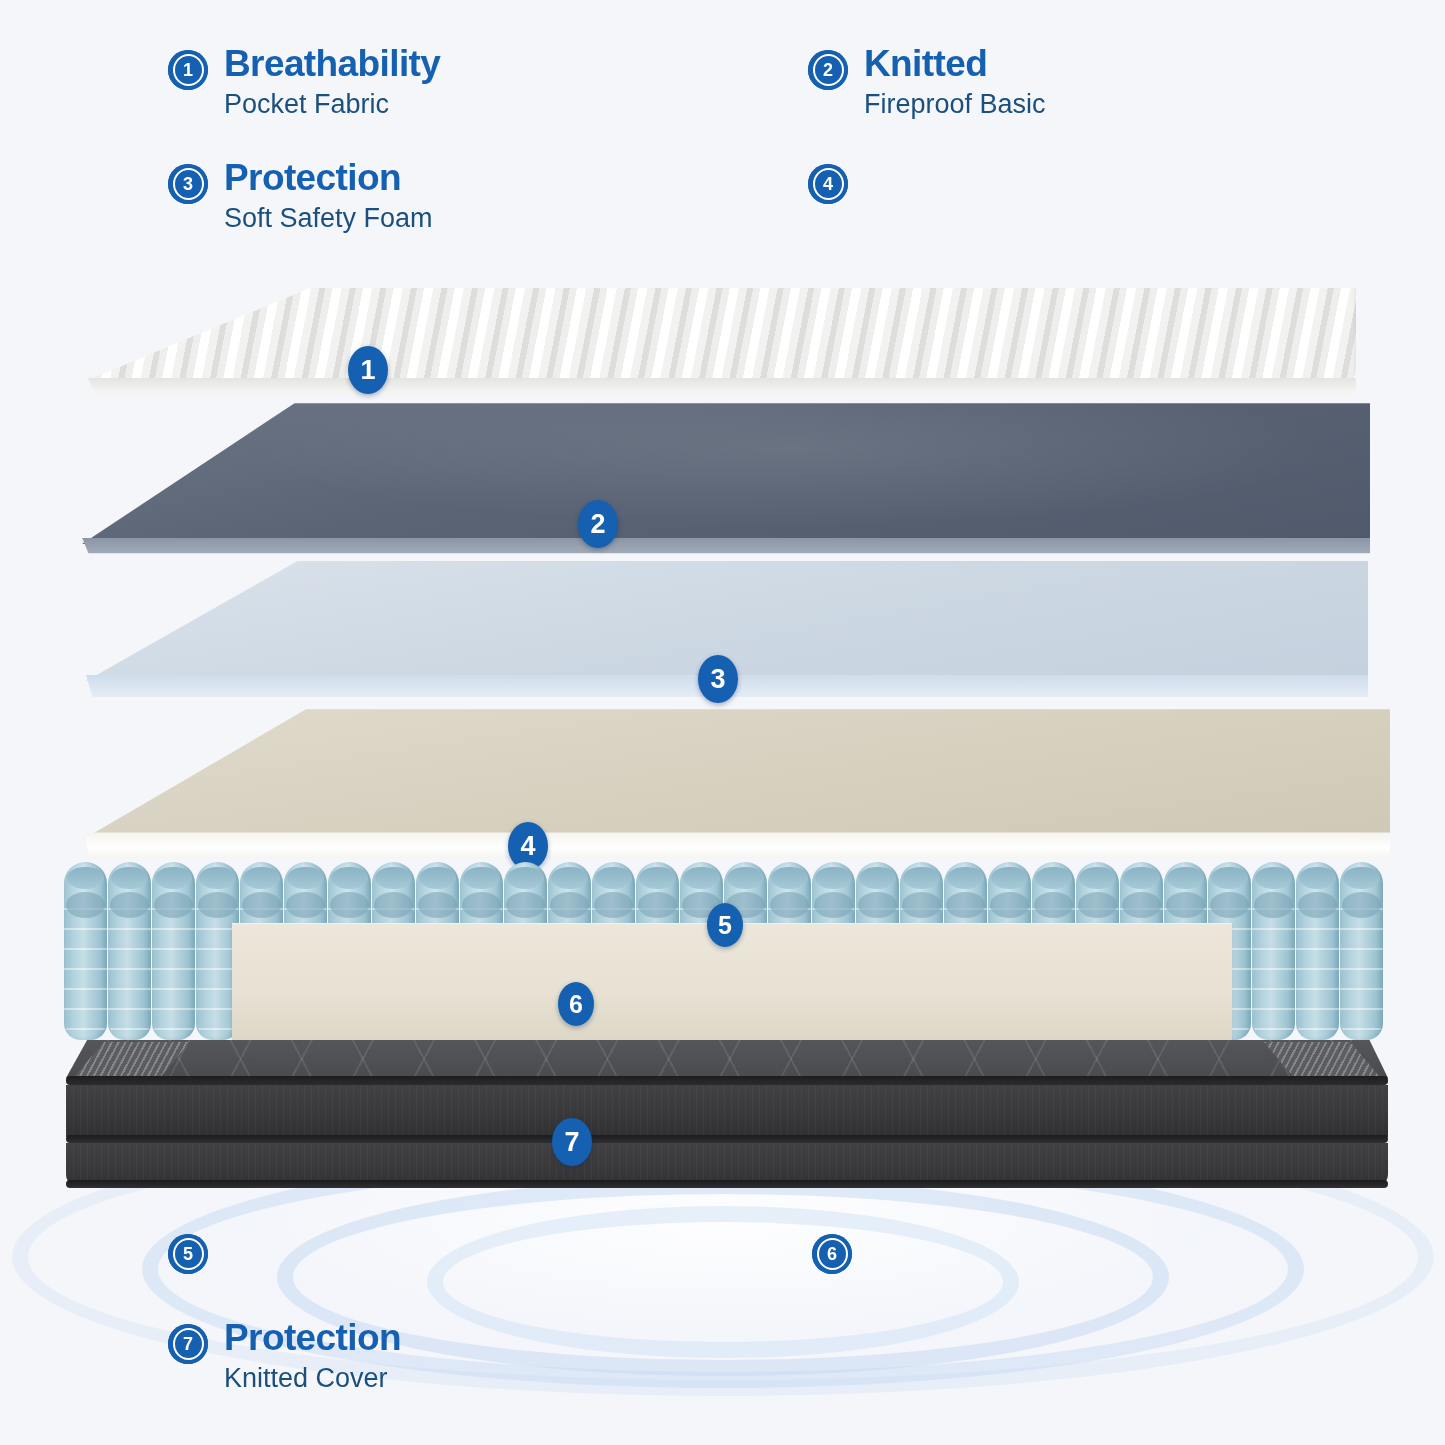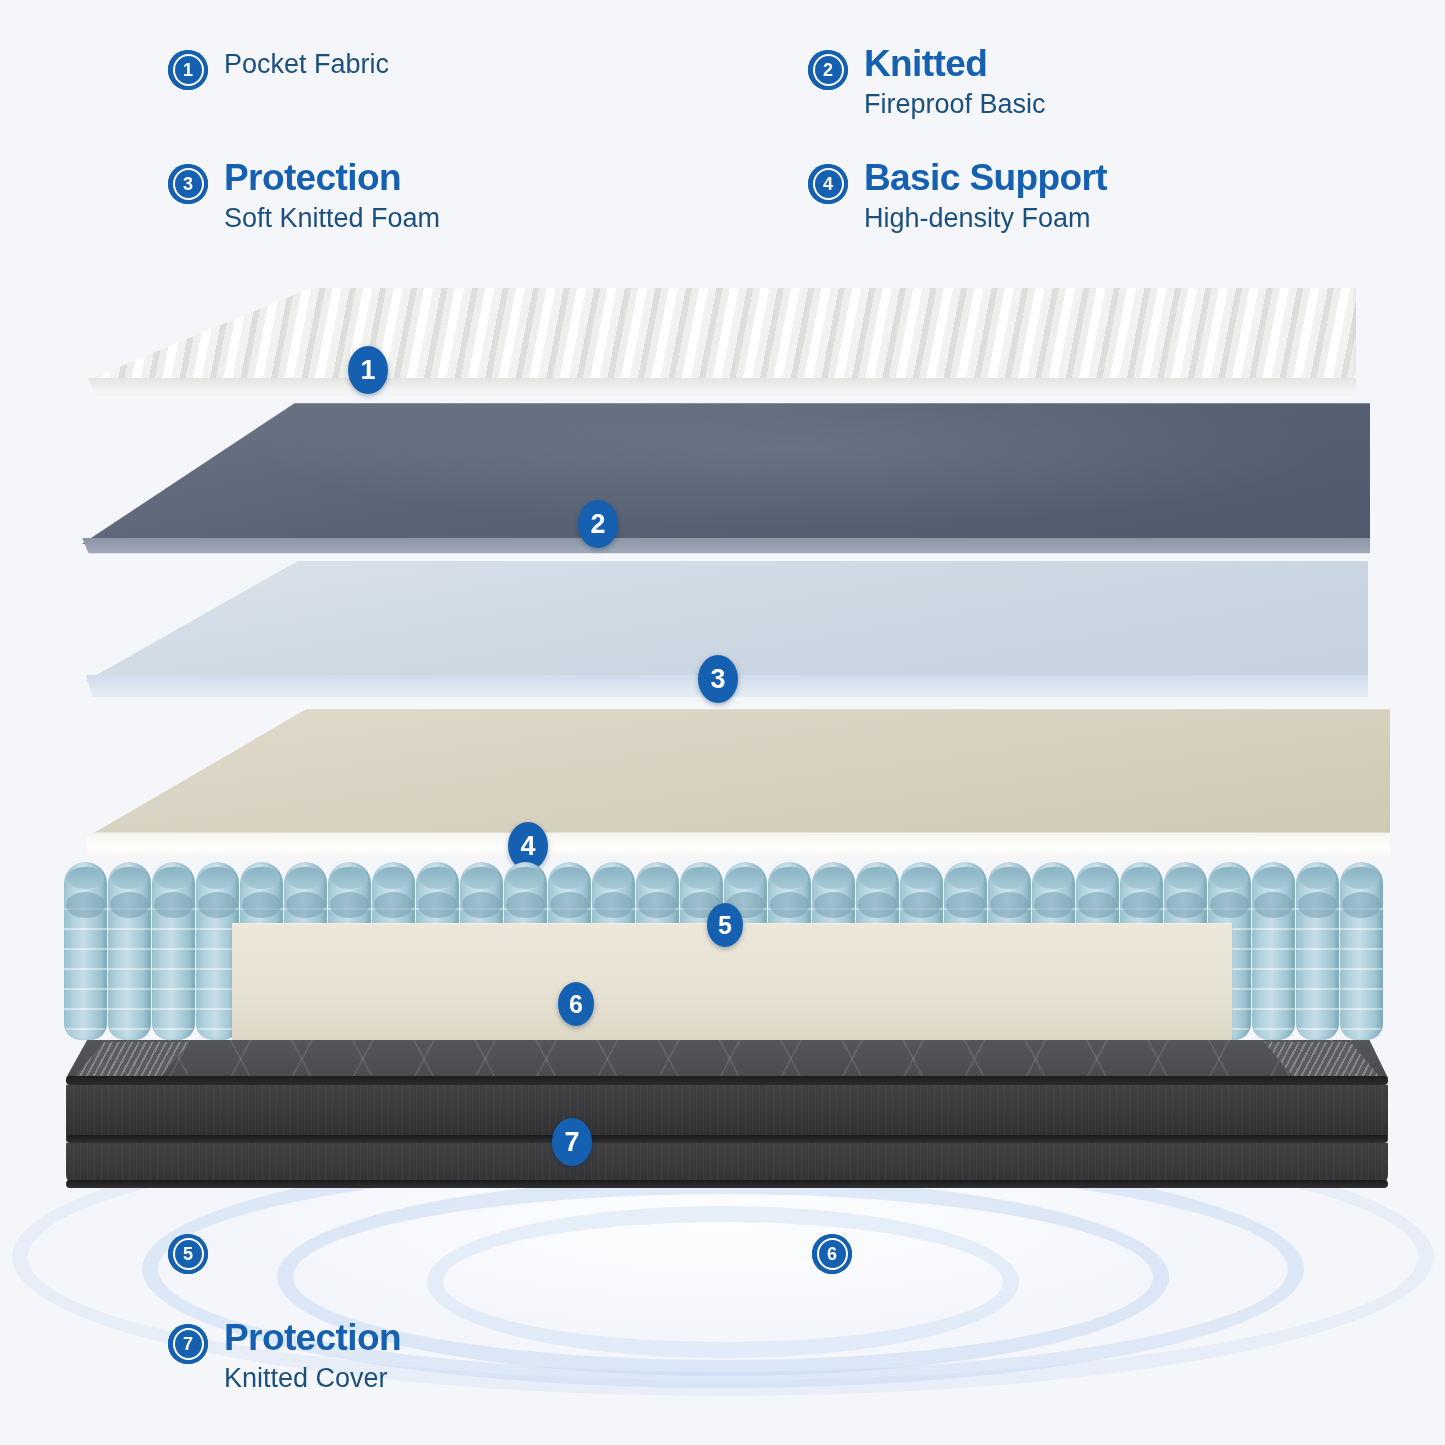--- a/index.html
+++ b/index.html
@@ -223,52 +223,49 @@
 </head>
 <body>
 
 <div class="stage">
 
   <div class="feat" style="left:168px;top:44px;">
     <div class="badge-ring">
         <span>1</span>
       </div>
     <div class="feat-txt">
+      <div class="feat-title">Breathability</div>
       <div class="feat-sub">Pocket Fabric</div>
     </div>
   </div>
 
   <div class="feat" style="left:808px;top:44px;">
     <div class="badge-ring">
         <span>2</span>
       </div>
     <div class="feat-txt">
       <div class="feat-title">Knitted</div>
       <div class="feat-sub">Fireproof Basic</div>
     </div>
   </div>
 
   <div class="feat" style="left:168px;top:158px;">
     <div class="badge-ring">
         <span>3</span>
       </div>
     <div class="feat-txt">
       <div class="feat-title">Protection</div>
-      <div class="feat-sub">Soft Knitted Foam</div>
+      <div class="feat-sub">Soft Safety Foam</div>
     </div>
   </div>
 
   <div class="feat" style="left:808px;top:158px;">
     <div class="badge-ring">
         <span>4</span>
       </div>
-    <div class="feat-txt">
-      <div class="feat-title">Basic Support</div>
-      <div class="feat-sub">High-density Foam</div>
-    </div>
   </div>
 
   <div class="glowfill"></div>
   <div class="ripple" id="rip1"></div>
   <div class="ripple" id="rip2"></div>
   <div class="ripple" id="rip3"></div>
   <div class="ripple" id="rip4"></div>
 
   <div class="layer" id="layer1">
     <div class="rib-top"></div>

